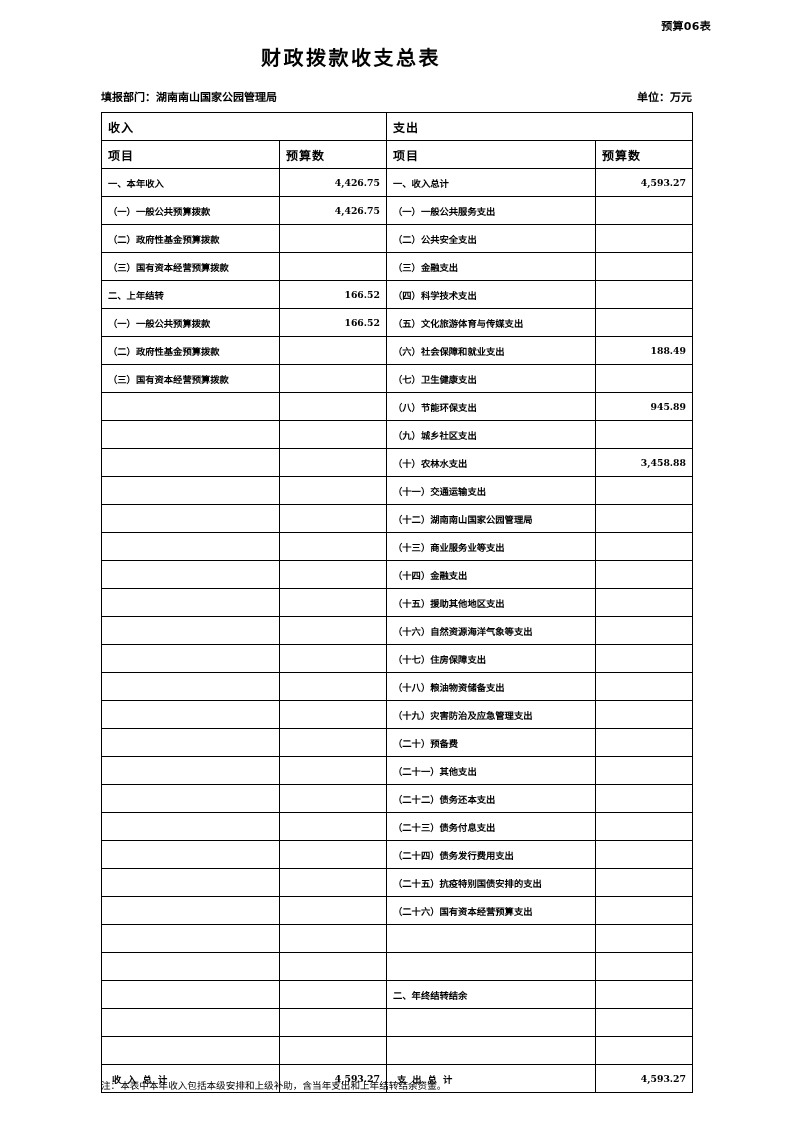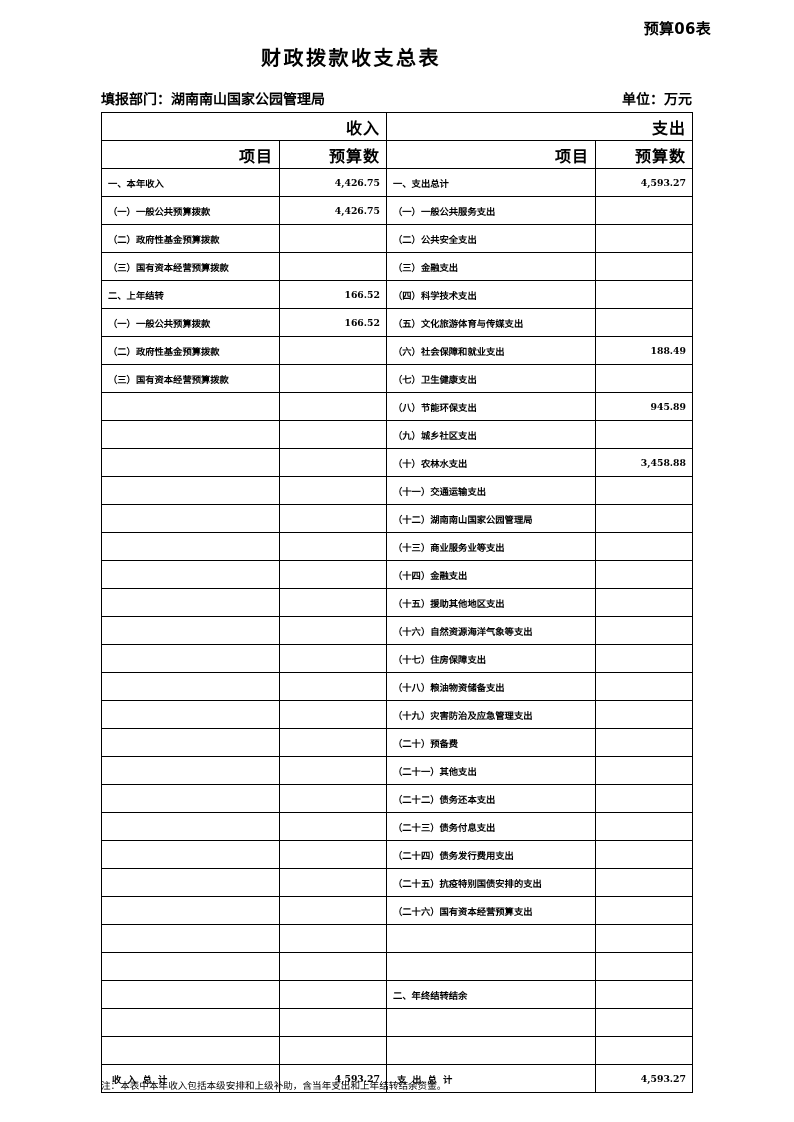--- a/index.html
+++ b/index.html
@@ -23,21 +23,21 @@
     width: 794px;
     height: 1122px;
     box-sizing: border-box;
   }
 
   
   .form-code {
     position: absolute;
     right: 83px;
     top: 17px;
-    font-size: 15px;
+    font-size: 11px;
     font-weight: bold;
     letter-spacing: 0.3px;
     white-space: nowrap;
   }
 
   
   .doc-title {
     position: absolute;
     left: 0;
     top: 42px;
@@ -49,21 +49,21 @@
     font-family: "DejaVu Serif", "Liberation Serif", serif;
   }
 
   
   .sub-line {
     position: absolute;
     left: 101px;
     top: 88px;
     width: 591px;
     height: 16px;
-    font-size: 14px;
+    font-size: 11px;
     font-weight: bold;
   }
   .sub-line .dept {
     position: absolute;
     left: 0;
     top: 0;
     white-space: nowrap;
   }
   .sub-line .unit {
     position: absolute;
@@ -89,23 +89,23 @@
     height: 28px;
     padding: 0 6px;
     font-size: 9.3px;
     font-weight: bold;
     vertical-align: middle;
     box-sizing: border-box;
     overflow: hidden;
     white-space: nowrap;
   }
   table.budget th {
-    text-align: right;
+    text-align: left;
     letter-spacing: 1px;
-    font-size: 16px;
+    font-size: 12px;
   }
   td.label {
     text-align: left;
   }
   td.amount {
     text-align: right;
     padding-right: 7px;
     font-family: "DejaVu Serif", "Liberation Serif", serif;
     font-size: 9.2px;
   }
@@ -165,21 +165,21 @@
           <th>项目</th>
           <th>预算数</th>
           <th>项目</th>
           <th>预算数</th>
         </tr>
       </thead>
       <tbody id="body-rows">
           <tr>
             <td class="label">一、本年收入</td>
             <td class="amount">4,426.75</td>
-            <td class="label">一、支出总计</td>
+            <td class="label">一、收入总计</td>
             <td class="amount">4,593.27</td>
           </tr>
           <tr>
             <td class="label">（一）一般公共预算拨款</td>
             <td class="amount">4,426.75</td>
             <td class="label">（一）一般公共服务支出</td>
             <td class="amount"></td>
           </tr>
           <tr>
             <td class="label">（二）政府性基金预算拨款</td>

